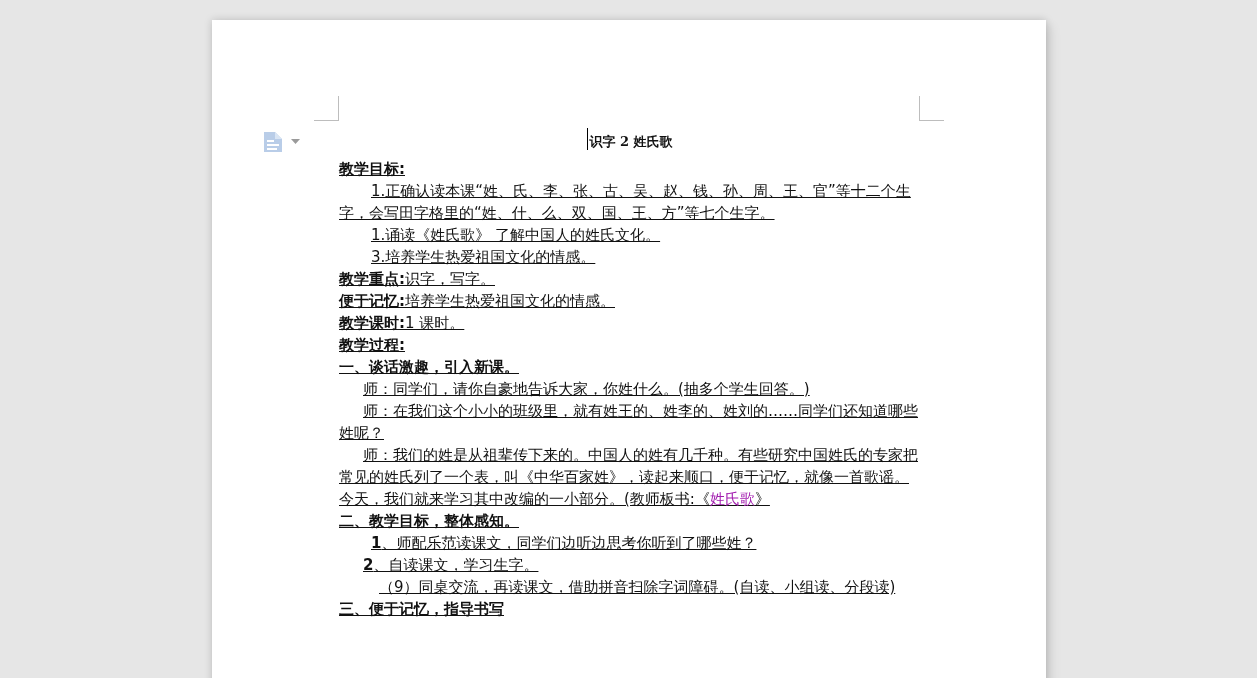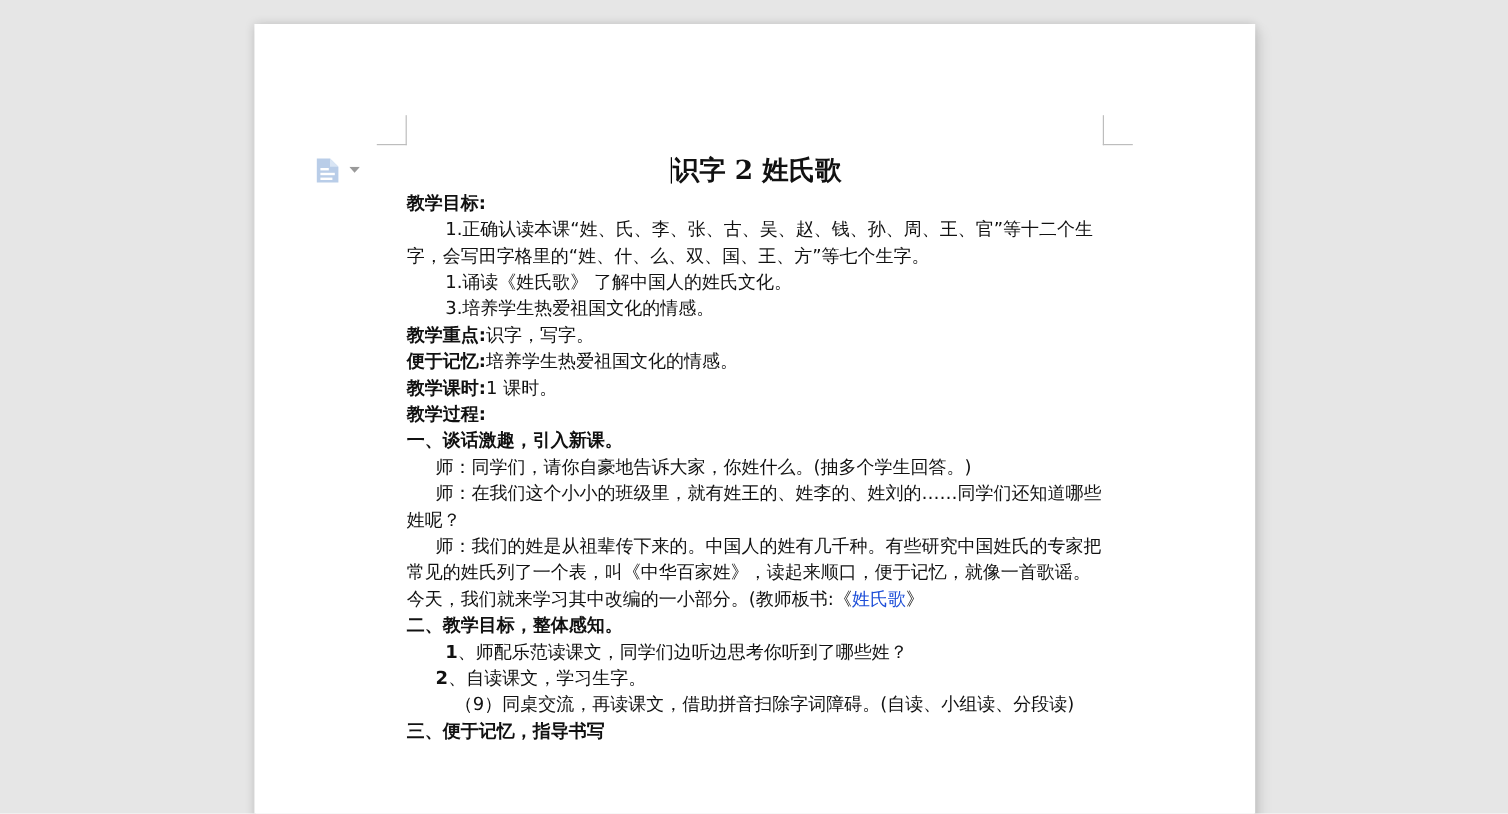--- a/index.html
+++ b/index.html
@@ -19,29 +19,29 @@
   .corner-tl { left: 102px; top: 76px; border-right: 1px solid #bdbdbd; border-bottom: 1px solid #bdbdbd; }
   .corner-tr { left: 707px; top: 76px; border-left: 1px solid #bdbdbd; border-bottom: 1px solid #bdbdbd; }
   .para-icon { position: absolute; left: 51px; top: 111px; width: 40px; height: 22px; display: flex; align-items: center; gap: 8px; cursor: pointer; }
   .para-icon svg { display: block; }
   .body-text {
     position: absolute; left: 127px; top: 106px; width: 582px;
     font-size: 15px; line-height: 22px; color: #111;
   }
   .title {
     text-align: center; font-family: "DejaVu Serif", serif; font-weight: bold;
-    font-size: 22px; line-height: 32px; margin-bottom: 0px; position: relative;
+    font-size: 13px; line-height: 32px; margin-bottom: 0px; position: relative;
   }
   .caret { display: inline-block; width: 1px; height: 22px; background: #000; vertical-align: -4px; margin-right: 1px; }
-  .p { margin: 0; white-space: normal; }
+  .p { margin: 0; white-space: normal; text-decoration: underline; }
   .b { font-weight: bold; }
   .i1 { text-indent: 32px; }
   .i2 { text-indent: 24px; }
   .i3 { text-indent: 40px; }
-  .red { color: #1d4ed8; }
+  .red { color: #a21caf; }
   .num { font-weight: bold; }
 </style>
 </head>
 <body>
 
 <div class="page">
   <div class="corner corner-tl"></div>
   <div class="corner corner-tr"></div>
 
   <div class="para-icon">

